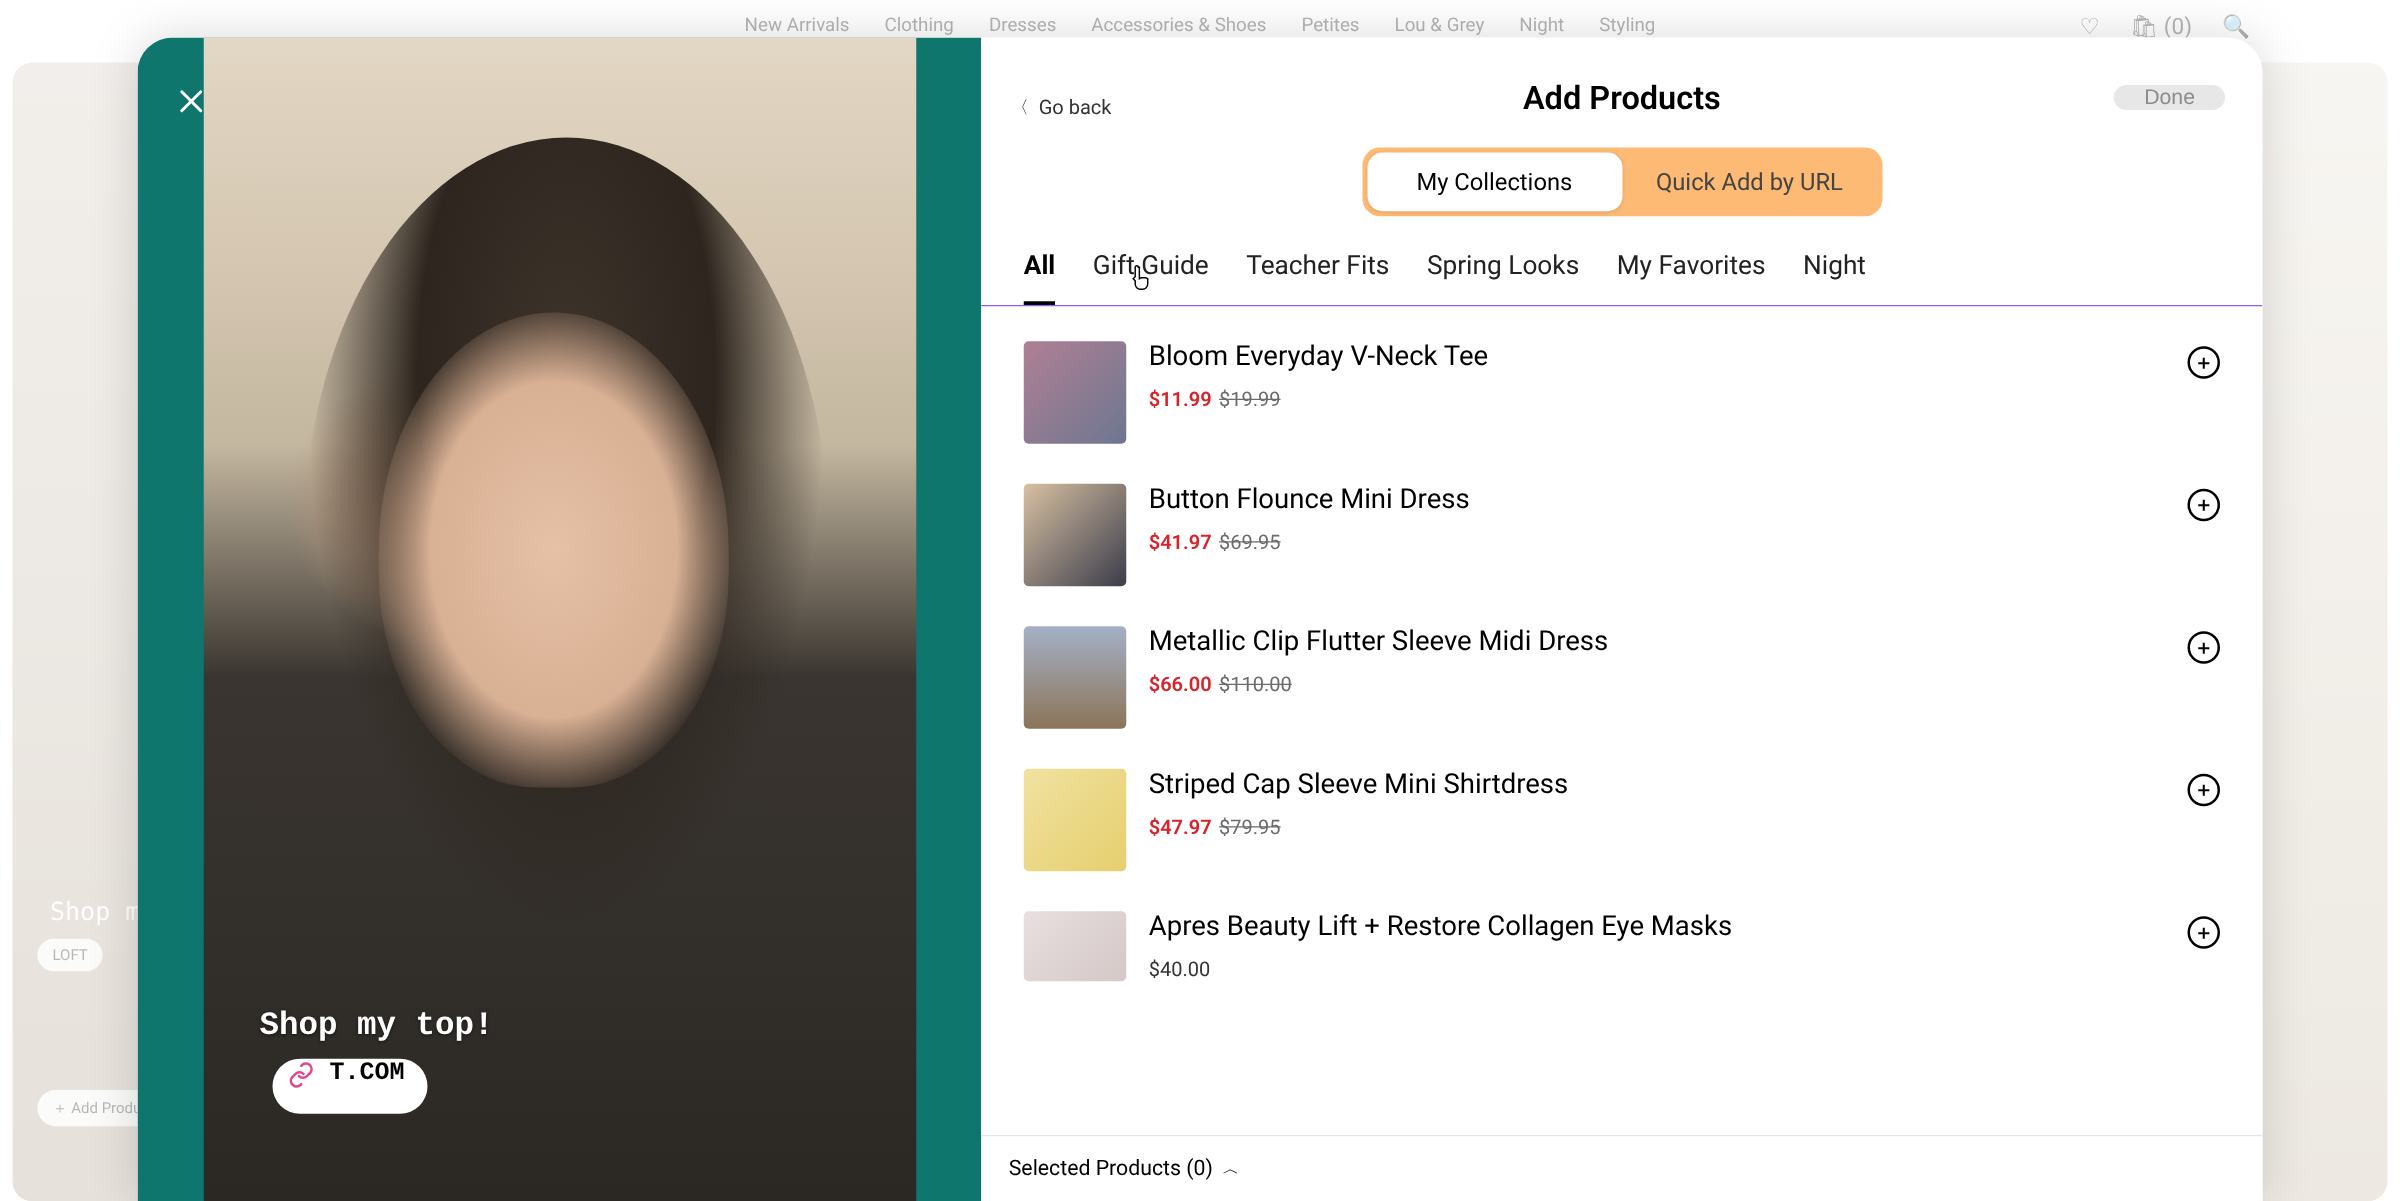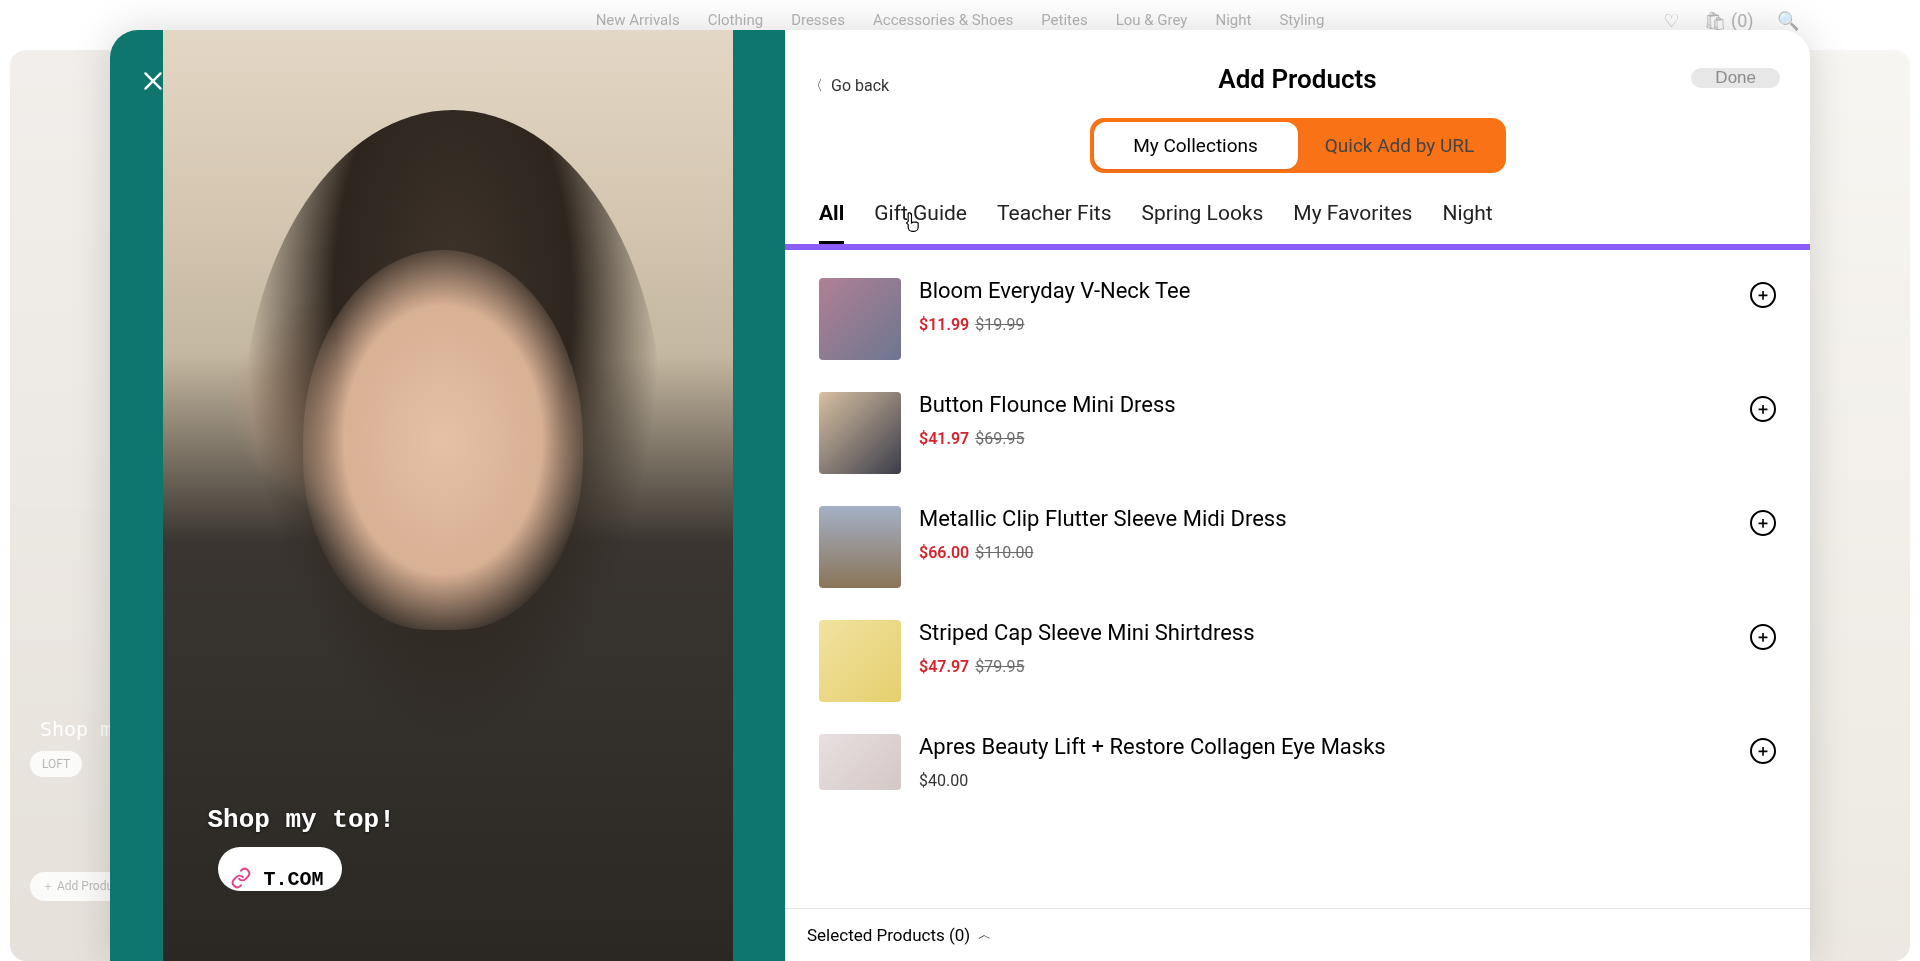--- a/index.html
+++ b/index.html
@@ -116,21 +116,21 @@
     font-weight: bold;
     text-shadow: 0 1px 3px rgba(0,0,0,.6);
   }
   .video-link-chip {
     position: absolute;
     left: 55px; bottom: 70px;
     background:#fff;
     border-radius: 26px;
     height: 44px;
     padding: 0 18px 0 10px;
-    display:flex; align-items:flex-end; gap:10px;
+    display:flex; align-items:flex-start; gap:10px;
     font-family: "Courier New", monospace;
     font-weight: bold;
     font-size: 20px;
     color:#000;
   }
   .link-icon {
     width: 26px; height:26px;
     border-radius: 50%;
     display:inline-flex; align-items:center; justify-content:center;
   }
@@ -186,21 +186,21 @@
     border:none;
     border-radius: 22px;
     padding: 0 24px;
     font-size:17px;
     font-weight:500;
     cursor:pointer;
   }
 
   .seg-control {
     margin: 6px auto 14px;
-    background:#f97316;
+    background:#fdba74;
     border-radius: 14px;
     padding:4px;
     display:flex;
     width: 416px;
   }
   .seg-btn {
     flex:1;
     text-align:center;
     padding:12px 10px;
     font-size:19px;
@@ -213,21 +213,21 @@
     color:#000;
     box-shadow: 0 1px 3px rgba(0,0,0,.1);
   }
 
   .cat-tabs {
     display:flex;
     gap: 30px;
     padding: 14px 34px 0;
     font-size:21px;
     color:#222;
-    border-bottom: 6px solid #8b5cf6;
+    border-bottom: 1px solid #8b5cf6;
   }
   .cat-tab { padding-bottom:16px; cursor:pointer; white-space:nowrap; }
   .cat-tab.active {
     font-weight:700;
     border-bottom: 3px solid #000;
     color:#000;
   }
 
   .cursor-pointer-icon {
     position:absolute;

